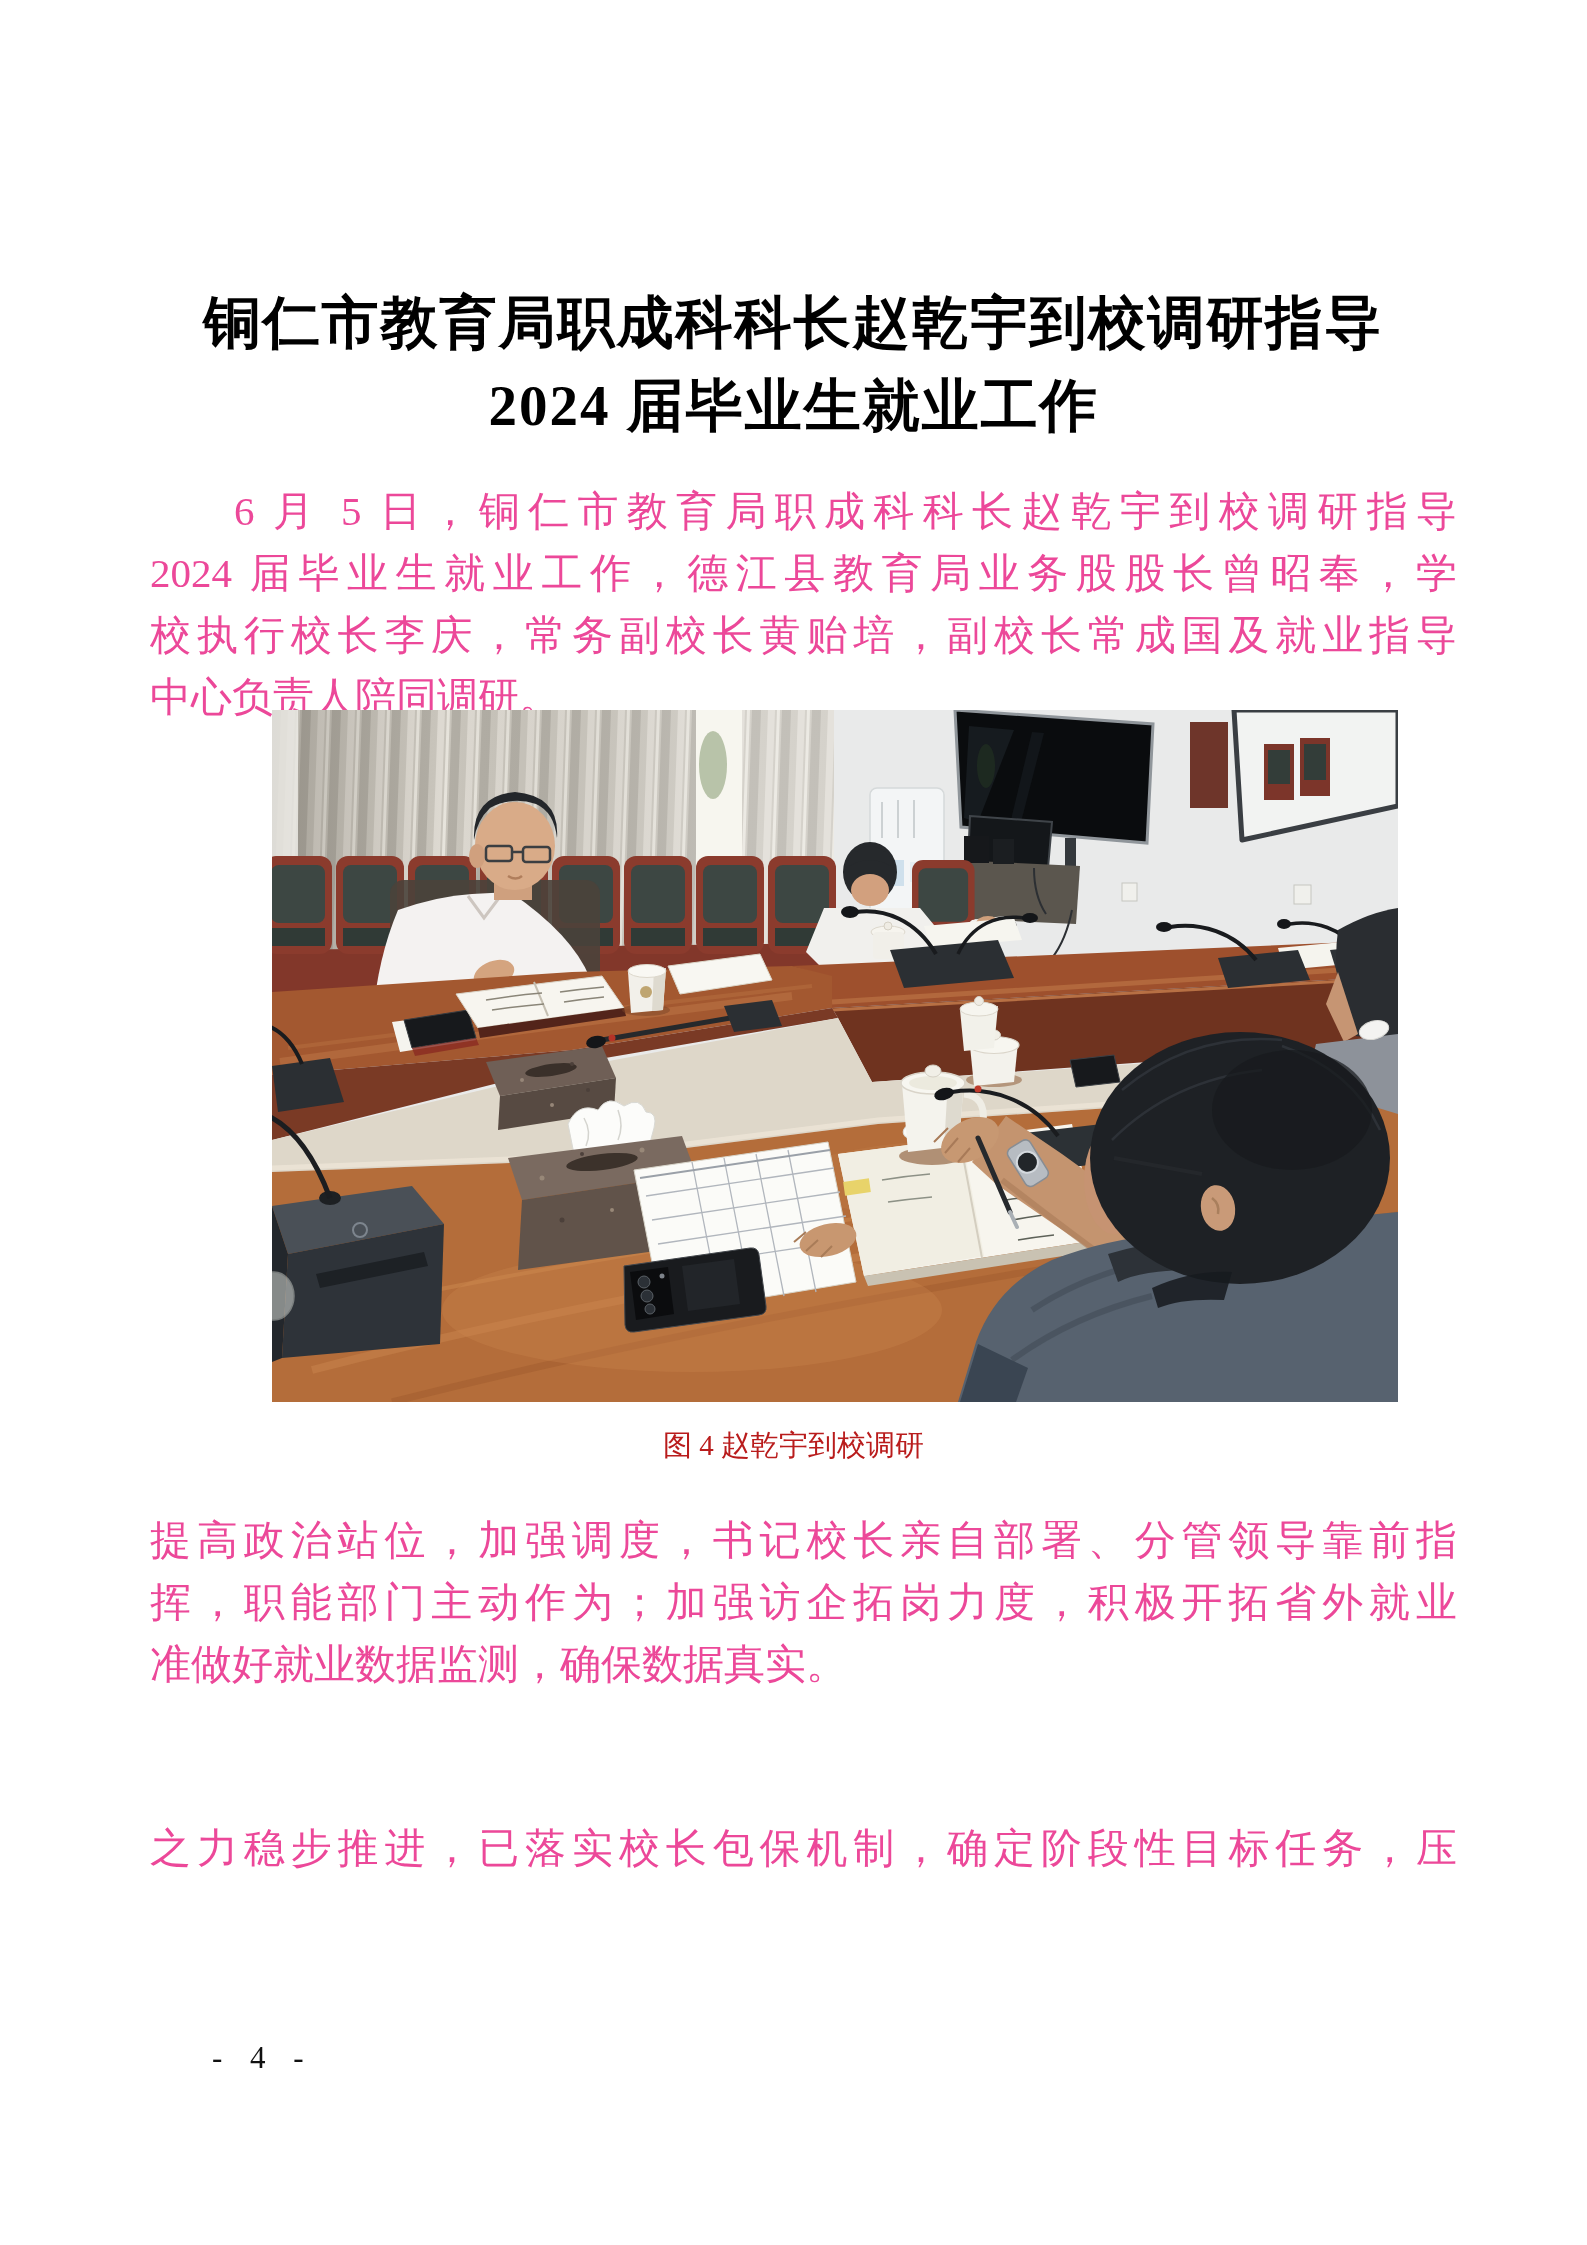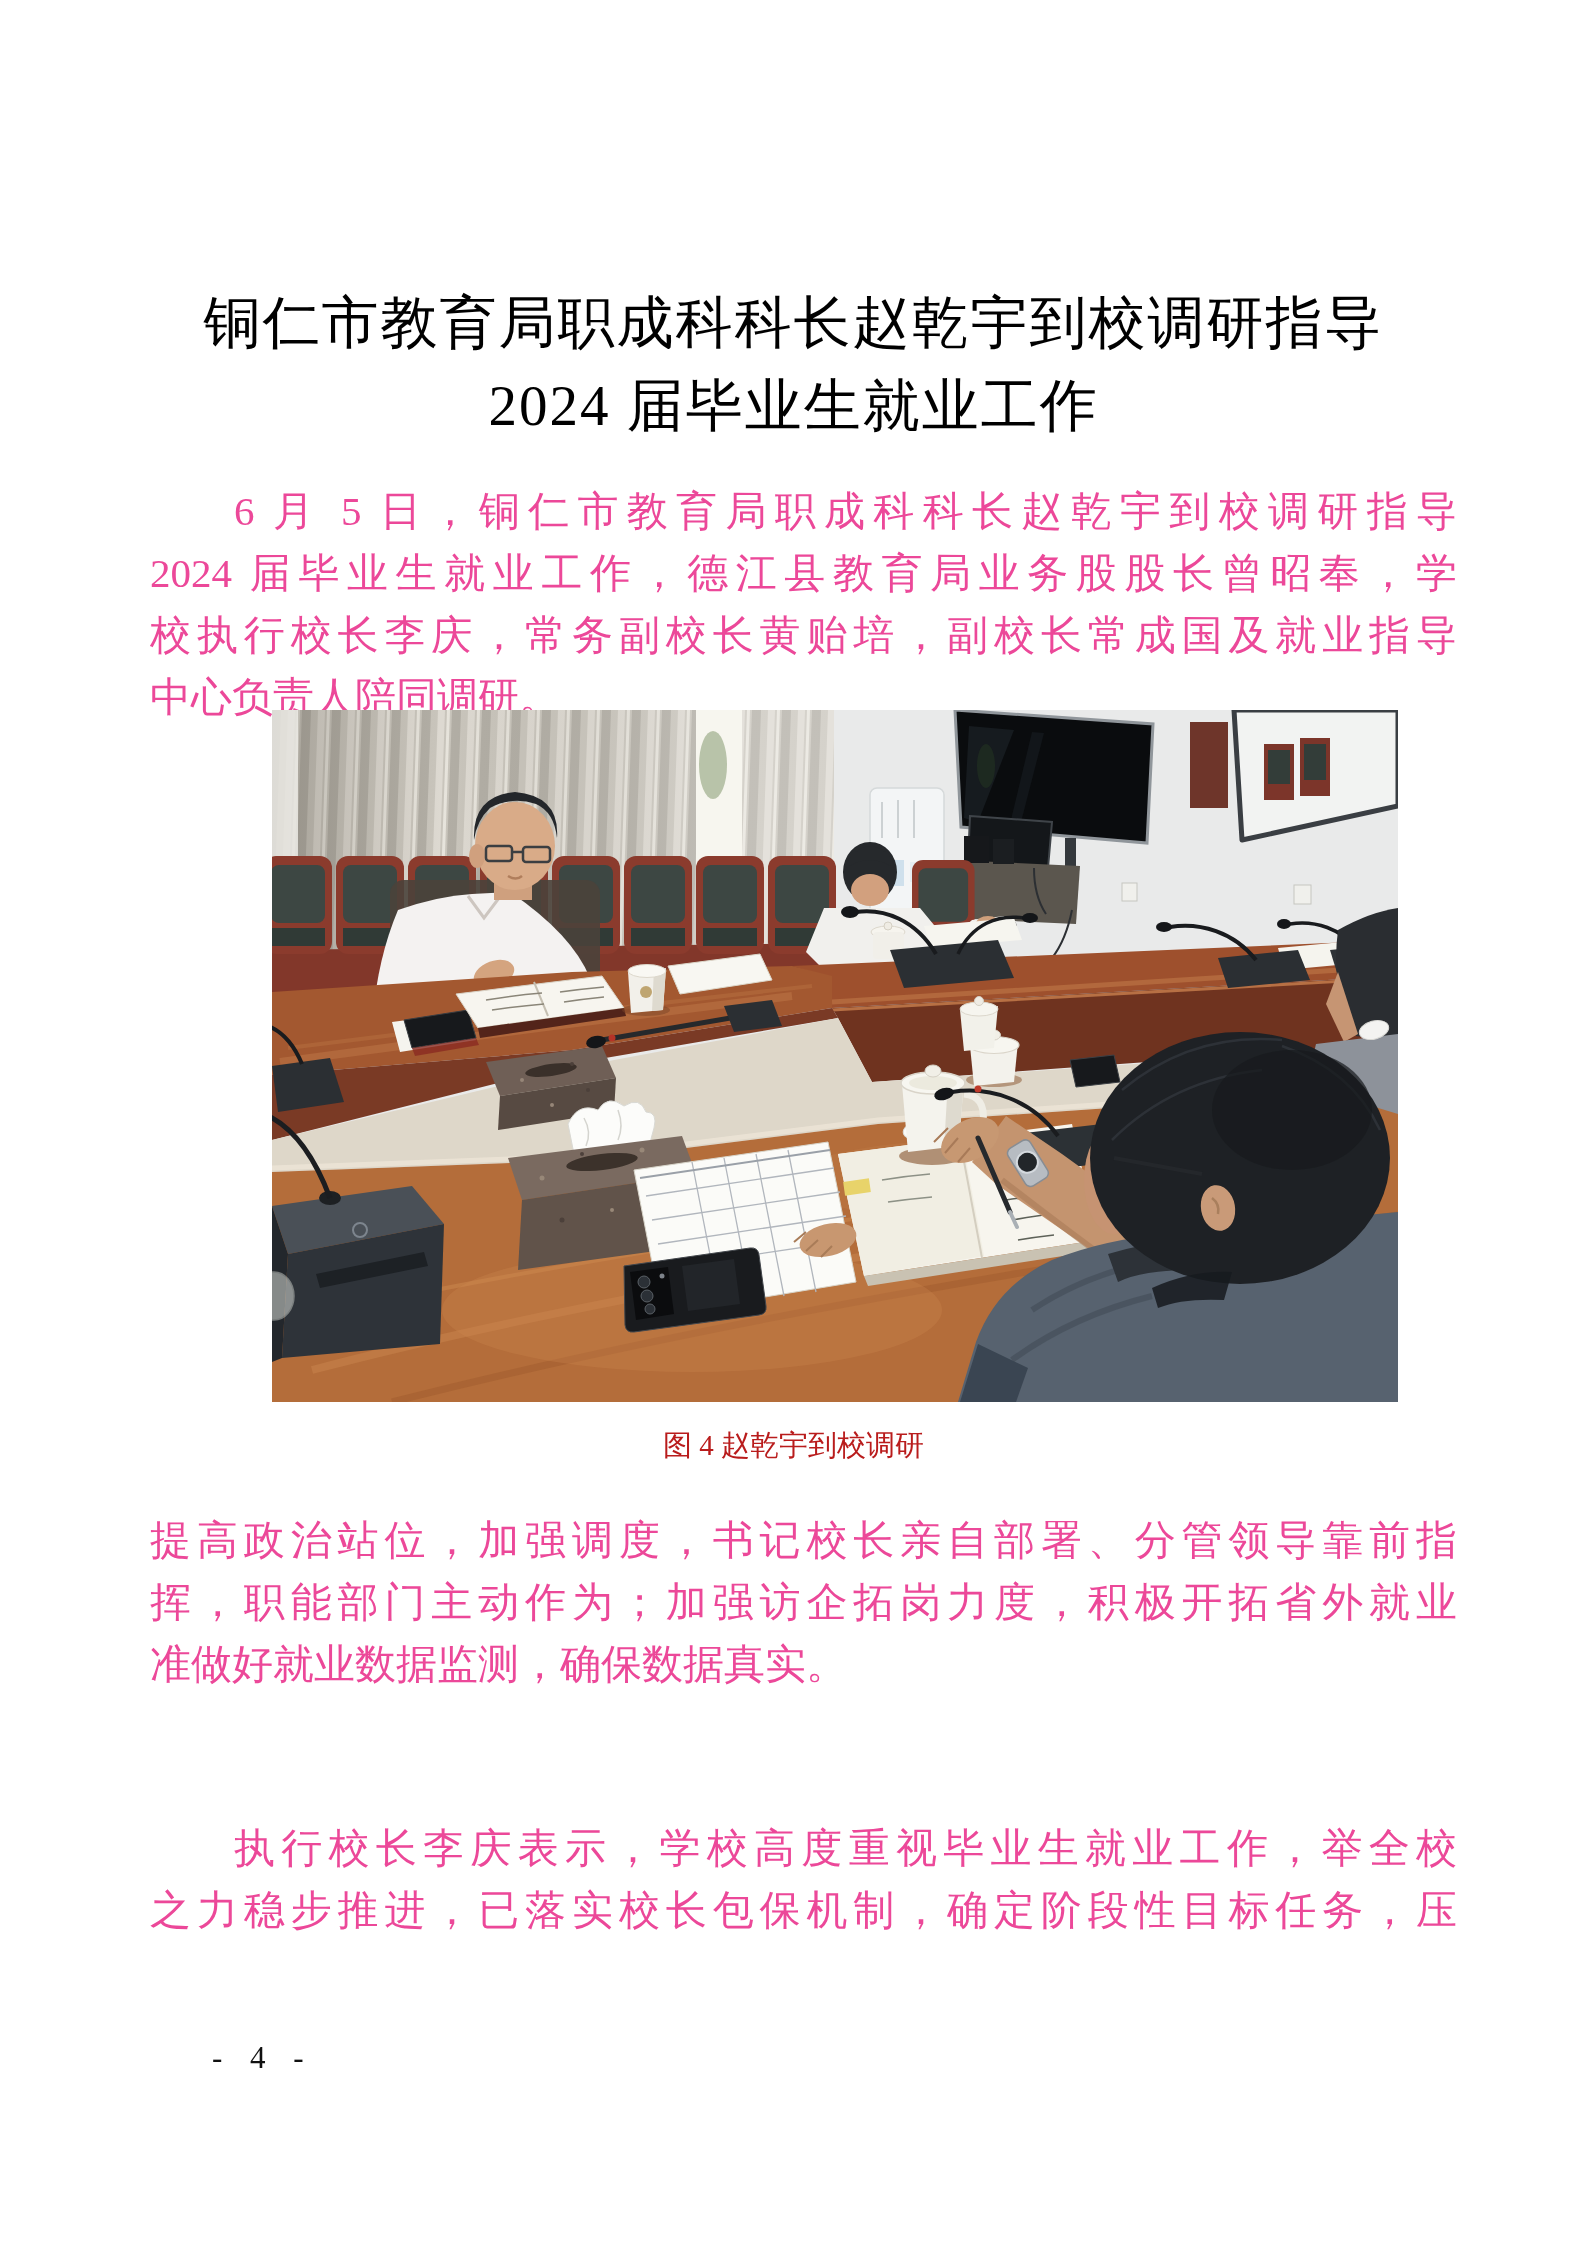--- a/index.html
+++ b/index.html
@@ -2,21 +2,21 @@
 <html><head>
 <meta charset="utf-8">
 <style>
   html,body { margin:0; padding:0; background:#ffffff; }
   .sheet {
     position:relative; width:1587px; height:2245px; background:#ffffff;
     font-family:"Liberation Serif","DejaVu Serif",serif; color:#000; overflow:hidden;
   }
   .doc-title {
     position:absolute; top:281px; left:0; width:100%; margin:0;
-    text-align:center; font-weight:400; font-size:57px; line-height:83px;
+    text-align:center; font-weight:700; font-size:57px; line-height:83px;
     letter-spacing:2px; color:#000;
   }
   .para { position:absolute; left:150px; width:1307px; font-size:41px; line-height:62px; color:#ec4899;margin-top:32px; }
   .p1 { top:448px; } .p2 { top:1477px; } .p3 { top:1785px; }
   .bodyline { text-align:justify; text-align-last:justify; height:62px; overflow:hidden; }
   .bodyline.short { text-align-last:left; }
   .bodyline.indent { text-indent:84px; }
   .photo { position:absolute; left:272px; top:710px; width:1126px; height:692px; }
   .photo svg { display:block; }
   .caption { position:absolute; top:1426px; left:0; width:100%; text-align:center; font-size:29px; color:#b91c1c; }
@@ -355,19 +355,18 @@
 
   <div class="caption">图 4 赵乾宇到校调研</div>
 
   <div class="para p2">
     <div class="bodyline">提高政治站位，加强调度，书记校长亲自部署、分管领导靠前指</div>
     <div class="bodyline">挥，职能部门主动作为；加强访企拓岗力度，积极开拓省外就业</div>
     <div class="bodyline short">准做好就业数据监测，确保数据真实。</div>
   </div>
 
   <div class="para p3">
-    <div class="bodyline indent">执行校长李庆表示，学校高度重视毕业生就业工作，举全校</div>
     <div class="bodyline">之力稳步推进，已落实校长包保机制，确定阶段性目标任务，压</div>
   </div>
 
   <div class="pagenum">- 4 -</div>
 
 </div>
 
 </body></html>

